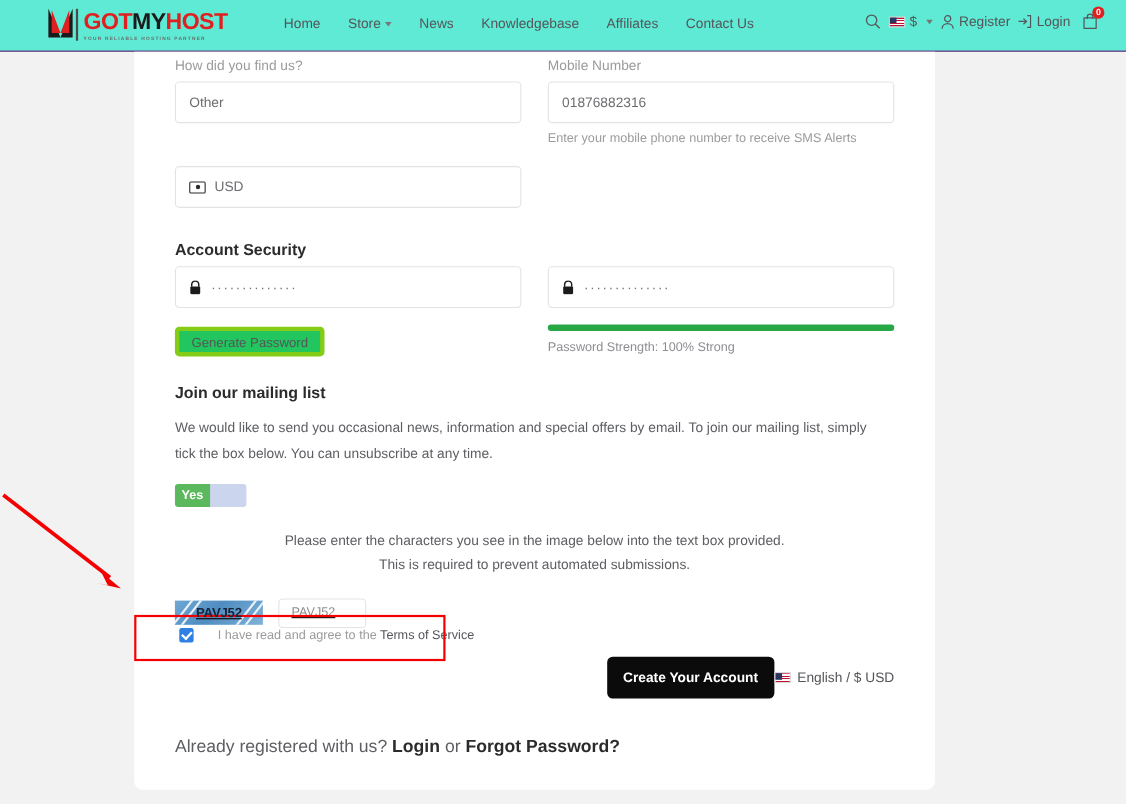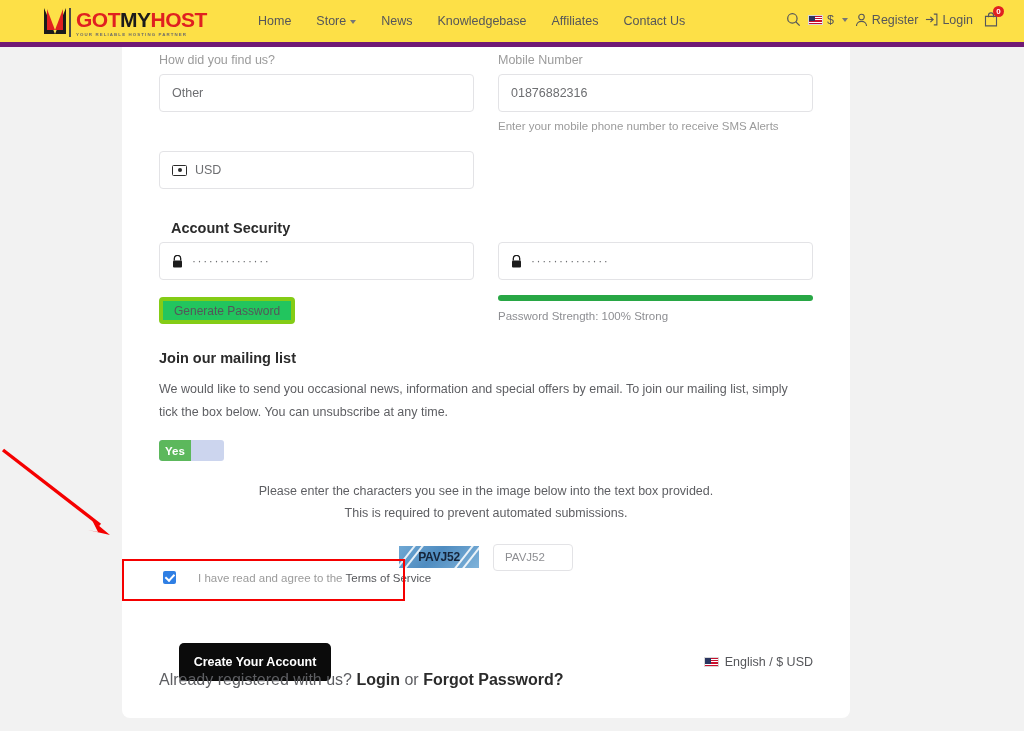--- a/index.html
+++ b/index.html
@@ -12,22 +12,22 @@
     overflow: hidden;
     position: relative;
   }
 
   
   .header {
     position: absolute;
     top: 0; left: 0;
     width: 1024px;
     height: 47px;
-    background: #fde047;
-    border-bottom: 5px solid #701a75;
+    background: #5eead4;
+    border-bottom: 1px solid #701a75;
     display: flex;
     align-items: center;
   }
   .logo {
     position: absolute;
     left: 44px;
     top: 8px;
     display: flex;
     align-items: flex-start;
   }
@@ -243,23 +243,24 @@
   }
 
   .captcha-instr {
     text-align: center;
     font-size: 12.5px;
     color: #5d5e62;
     line-height: 1.75;
   }
   .captcha-row {
     display: flex;
-    justify-content: center;
+    justify-content: flex-start;
     align-items: center;
     gap: 14px;
+    text-decoration: underline;
   }
   .captcha-img {
     width: 80px; height: 22px;
     background: linear-gradient(135deg,#6fa8d4 0%,#4f8cc0 45%,#7fb3da 100%);
     position: relative;
     display: flex;
     align-items: center;
     justify-content: center;
     overflow: hidden;
   }
@@ -435,21 +436,21 @@
       </div>
     </div>
 
     <div style="position:absolute; top:104px; left:0;">
       <div class="inputbox">
         <i class="moneyicon"></i>
         <span>USD</span>
       </div>
     </div>
 
-    <div style="position:absolute; top:173px; left:12px;">
+    <div style="position:absolute; top:173px; left:0;">
       <h3 class="section-title">Account Security</h3>
     </div>
 
     <div class="grid2" style="position:absolute; top:195px; left:0;">
       <div class="col">
         <div class="inputbox">
           <span class="lockicon">
             <svg class="ic" width="11" height="13" viewBox="0 0 11 13">
               <path d="M2.3 5.6V3.6a3.2 3.2 0 0 1 6.4 0v2" fill="none" stroke="#1c1c1c" stroke-width="1.3"></path>
               <rect x="1" y="5.4" width="9" height="7" rx="1" fill="#1c1c1c"></rect>
@@ -502,21 +503,21 @@
     </div>
 
     <div class="tos-row" style="position:absolute; top:524px; left:4px;">
       <span class="cbox"></span>
       <span class="tos-text">
         <span>I have read and agree to the</span>
         <span class="tos-link">Terms of Service</span>
       </span>
     </div>
 
-    <div style="position:absolute; top:596px; left:0; width:654px; display:flex; justify-content:space-between; align-items:center;padding-left:20px;">
+    <div style="position:absolute; top:550px; left:0; width:654px; display:flex; justify-content:flex-end; align-items:center;padding-left:20px;">
       <button class="btn-primary">Create Your Account</button>
       <div class="langpick">
         <i class="flagicon"></i>
         <span>English / $ USD</span>
       </div>
     </div>
 
     <div class="footline" style="position:absolute; top:624px; left:0;">
       <span>Already registered with us?</span>
       <a href="#">Login</a>

